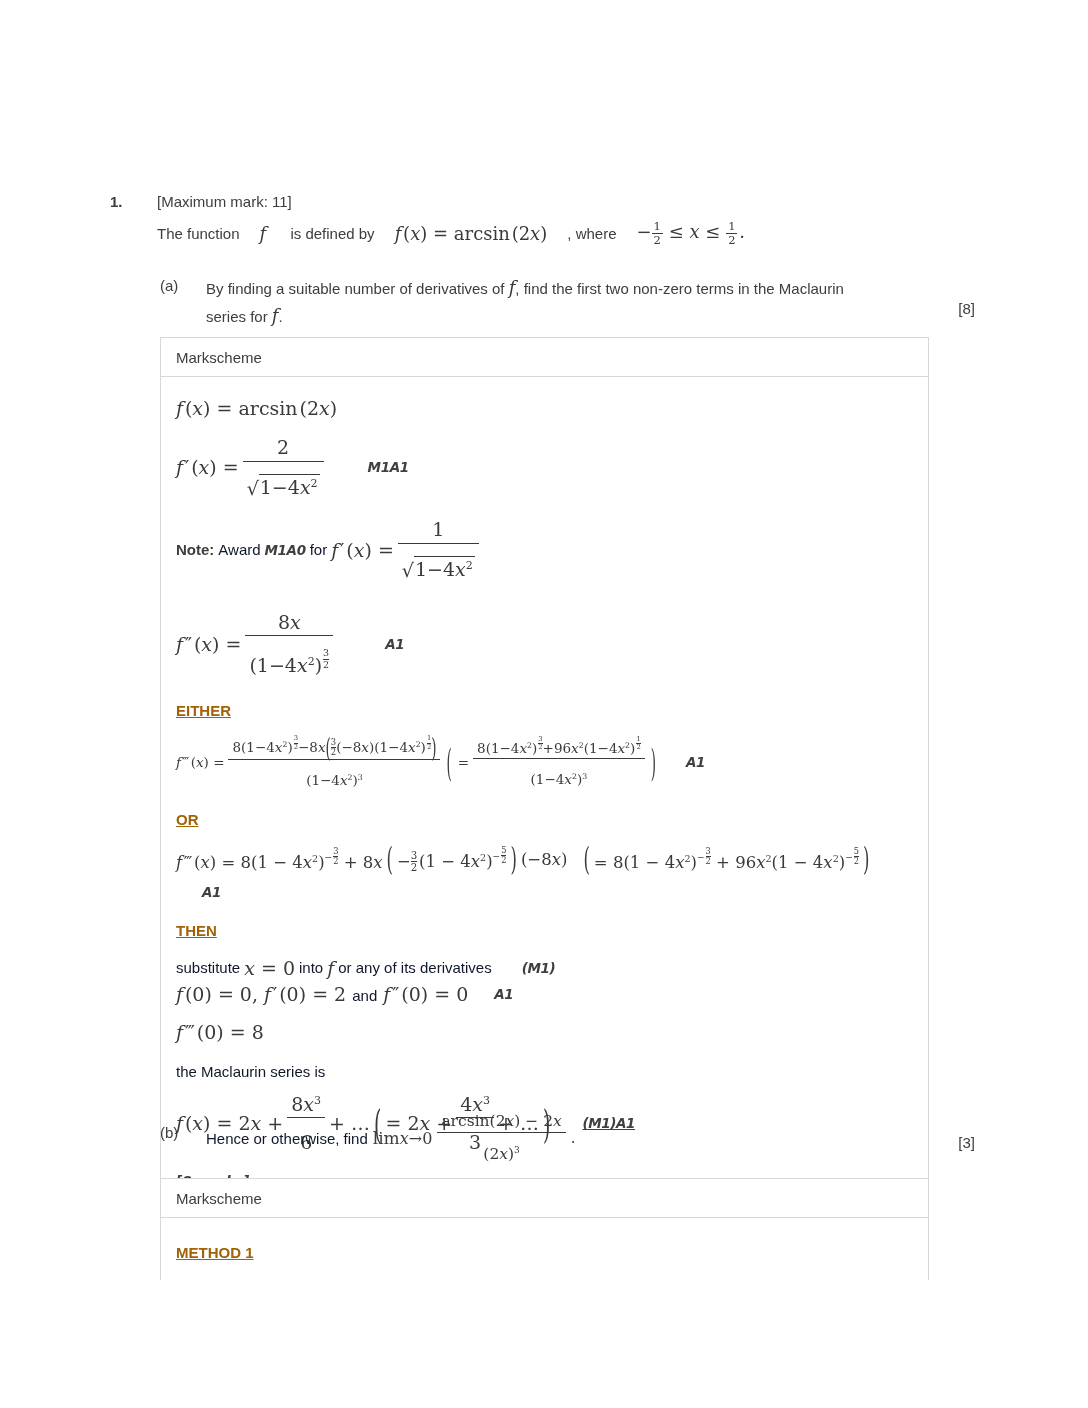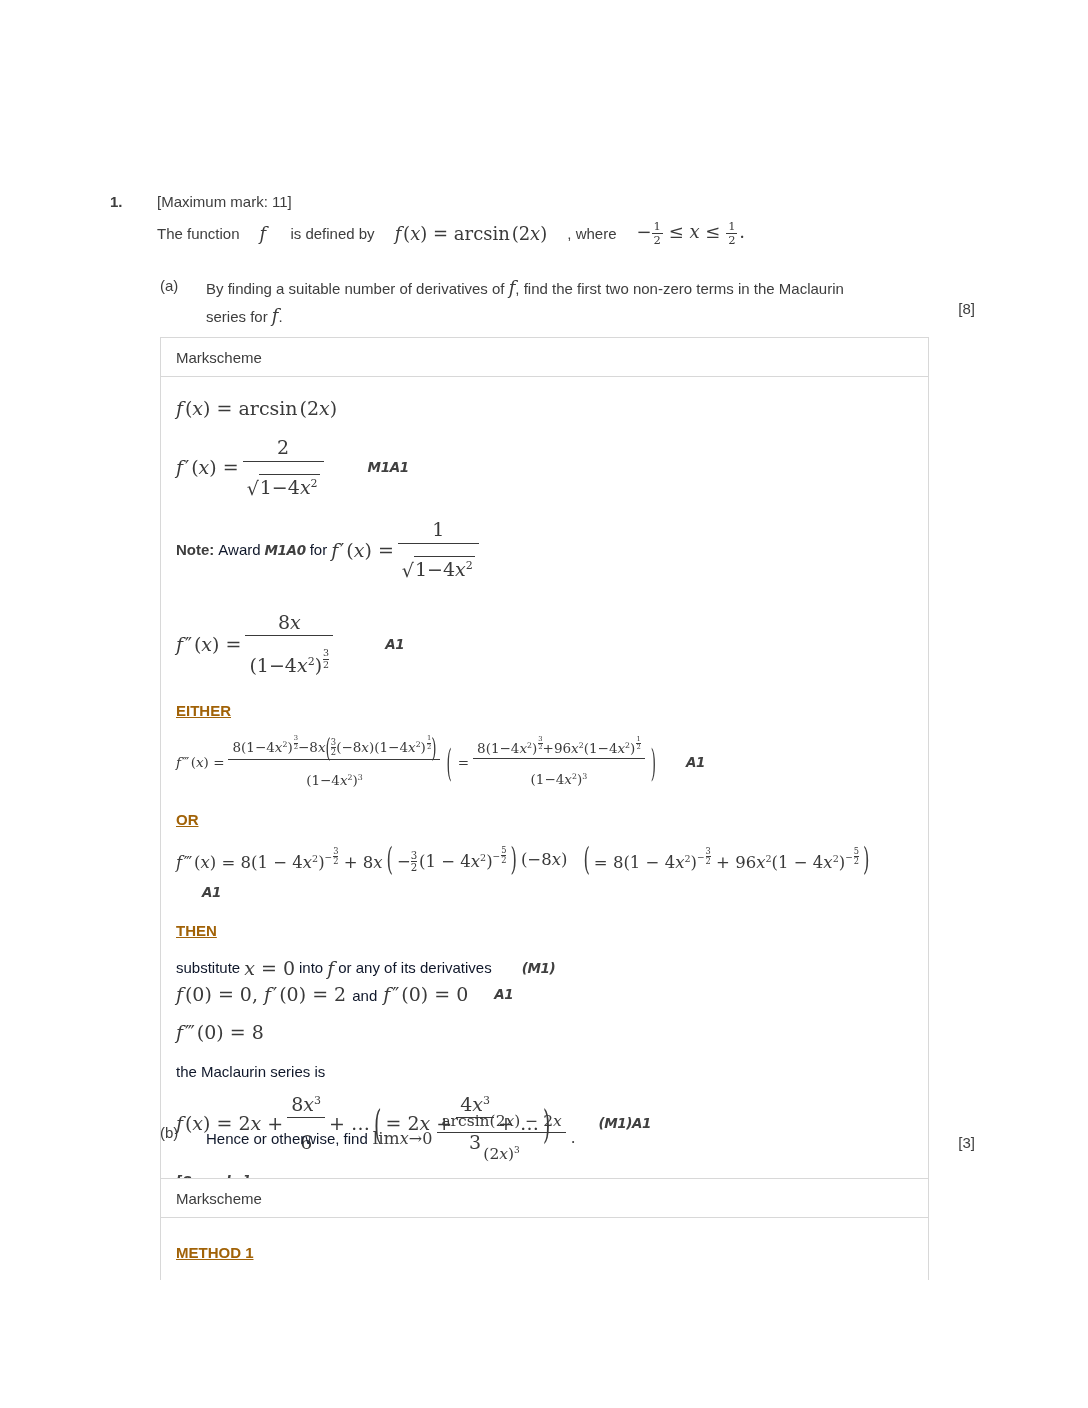--- a/index.html
+++ b/index.html
@@ -78,21 +78,21 @@
   .mfd{display:block;border-top:1px solid #3a3a3a;}
   .neg{font-size:0.55em;vertical-align:0.85em;letter-spacing:0;}
 
   .bp{display:inline-block;vertical-align:middle;font-family:"DejaVu Serif",serif;font-weight:400;}
   .b2{transform:scaleY(1.9);}
   .b25{transform:scaleY(2.1);}
   .b3{transform:scaleY(2.7);margin:0 2px;}
   .gap8{display:inline-block;width:8px;}
 
   .ml22{margin-left:22px;}.ml24{margin-left:24px;}.ml26{margin-left:26px;}
-  .ml28{margin-left:44px;}.ml40{margin-left:40px;}.ml48{margin-left:48px;}
+  .ml28{margin-left:28px;text-decoration:underline;}.ml40{margin-left:40px;}.ml48{margin-left:48px;}
 
   
   .ln0{margin-top:14px;}
   .ln1{margin-top:16px;}
   .ln2{margin-top:18px;}
   .ln3{margin-top:28px;}
   .ln4{margin-top:24px;}
   .ln5{margin-top:16px;margin-bottom:6px;}
   .ln6{margin-top:22px;}
   .ln7{margin-top:18px;margin-bottom:4px;}

